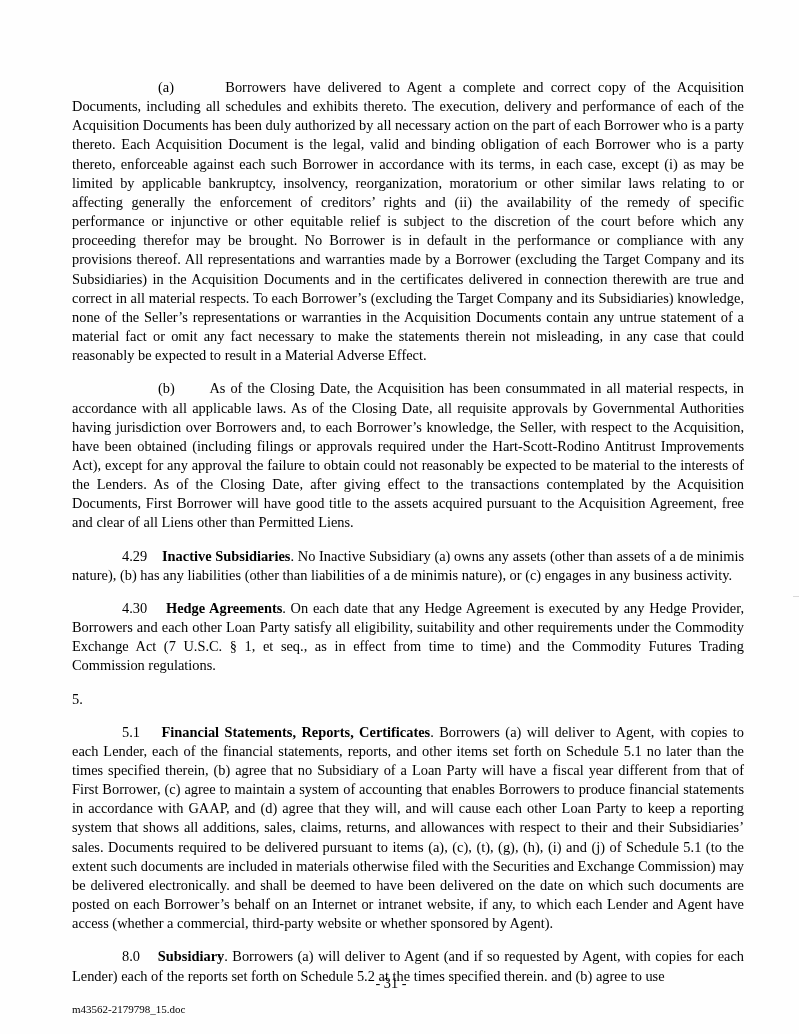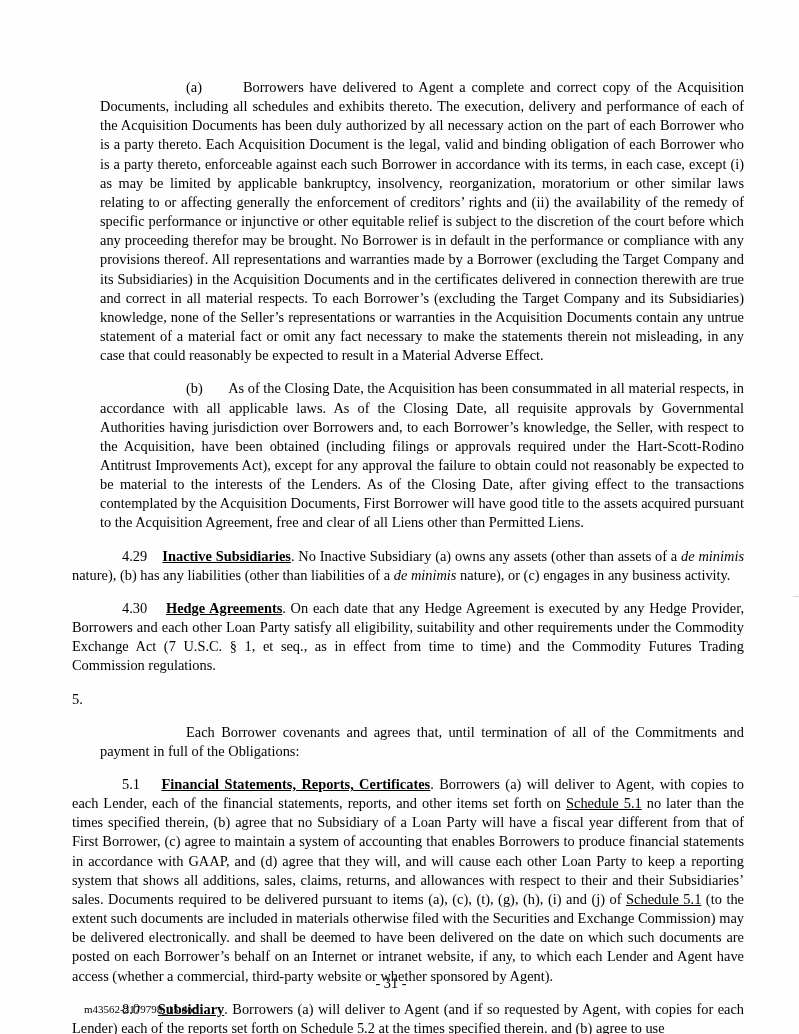--- a/index.html
+++ b/index.html
@@ -30,33 +30,30 @@
   }
   p {
     margin: 0 0 14px 0;
     font-size: 14.4px;
     line-height: 1.33;
     text-align: justify;
     text-justify: inter-word;
   }
   .ind-para {
     text-indent: 86px;
-    margin-left: 28px;
   }
   .num-para {
     text-indent: 50px;
   }
   .u {
-    text-decoration: underline;
   }
   .b {
     font-weight: bold;
   }
   .i {
-    font-style: italic;
   }
   .section-head {
     margin: 0 0 14px 0;
     font-size: 14.4px;
     line-height: 1.33;
     display: flex;
   }
   .section-head .num {
     width: 50px;
     flex: 0 0 50px;
@@ -79,21 +76,20 @@
     width: 782px;
     text-align: center;
     font-size: 14.4px;
   }
   .doc-id {
     position: absolute;
     left: 72px;
     top: 28px;
     font-size: 11px;
     font-family: "Liberation Serif", serif;
-    margin-left: 12px;
   }
   .edge-mark {
     position: absolute;
     right: 0;
     top: 596px;
     width: 6px;
     height: 1px;
     background: #d9d9d9;
   }
 </style>
@@ -109,21 +105,20 @@
     <p class="ind-para"><span>(b)</span>&nbsp;&nbsp;&nbsp;&nbsp;&nbsp;&nbsp;&nbsp;<span>As of the Closing Date, the Acquisition has been consummated in all material respects, in accordance with all applicable laws.  As of the Closing Date, all requisite approvals by Governmental Authorities having jurisdiction over Borrowers and, to each Borrower’s knowledge, the Seller, with respect to the Acquisition, have been obtained (including filings or approvals required under the Hart-Scott-Rodino Antitrust Improvements Act), except for any approval the failure to obtain could not reasonably be expected to be material to the interests of the Lenders.  As of the Closing Date, after giving effect to the transactions contemplated by the Acquisition Documents, First Borrower will have good title to the assets acquired pursuant to the Acquisition Agreement, free and clear of all Liens other than Permitted Liens.</span></p>
 
     <p class="num-para"><span>4.29</span>&nbsp;&nbsp;&nbsp;&nbsp;<span class="u b">Inactive Subsidiaries</span><span>.  No Inactive Subsidiary (a) owns any assets (other than assets of a </span><span class="i">de minimis</span><span> nature), (b) has any liabilities (other than liabilities of a </span><span class="i">de minimis</span><span> nature), or (c) engages in any business activity.</span></p>
 
     <p class="num-para"><span>4.30</span>&nbsp;&nbsp;&nbsp;&nbsp;<span class="u b">Hedge Agreements</span><span>.  On each date that any Hedge Agreement is executed by any Hedge Provider, Borrowers and each other Loan Party satisfy all eligibility, suitability and other requirements under the Commodity Exchange Act (7 U.S.C. § 1, et seq., as in effect from time to time) and the Commodity Futures Trading Commission regulations.</span></p>
 
     <div class="section-head">
       <span class="num">5.</span>
     </div>
 
-    <p class="ind-para"><span>Each Borrower covenants and agrees that, until termination of all of the Commitments and payment in full of the Obligations:</span></p>
 
     <p class="num-para"><span>5.1</span>&nbsp;&nbsp;&nbsp;&nbsp;<span class="u b">Financial Statements, Reports, Certificates</span><span>.  Borrowers (a) will deliver to Agent, with copies to each Lender, each of the financial statements, reports, and other items set forth on </span><span class="u">Schedule 5.1</span><span> no later than the times specified therein, (b) agree that no Subsidiary of a Loan Party will have a fiscal year different from that of First Borrower, (c) agree to maintain a system of accounting that enables Borrowers to produce financial statements in accordance with GAAP, and (d) agree that they will, and will cause each other Loan Party to keep a reporting system that shows all additions, sales, claims, returns, and allowances with respect to their and their Subsidiaries’ sales.  Documents required to be delivered pursuant to items (a), (c), (t), (g), (h), (i) and (j) of </span><span class="u">Schedule 5.1</span><span> (to the extent such documents are included in materials otherwise filed with the Securities and Exchange Commission) may be delivered electronically. and shall be deemed to have been delivered on the date on which such documents are posted on each Borrower’s behalf on an Internet or intranet website, if any, to which each Lender and Agent have access (whether a commercial, third-party website or whether sponsored by Agent).</span></p>
 
     <p class="num-para"><span>8.0</span>&nbsp;&nbsp;&nbsp;&nbsp;<span class="u b">Subsidiary</span><span>.  Borrowers (a) will deliver to Agent (and if so requested by Agent, with copies for each Lender) each of the reports set forth on </span><span class="u">Schedule 5.2</span><span> at the times specified therein. and (b) agree to use</span></p>
 
   </div>
 
   <div class="edge-mark"></div>
 
   <div class="footer">

